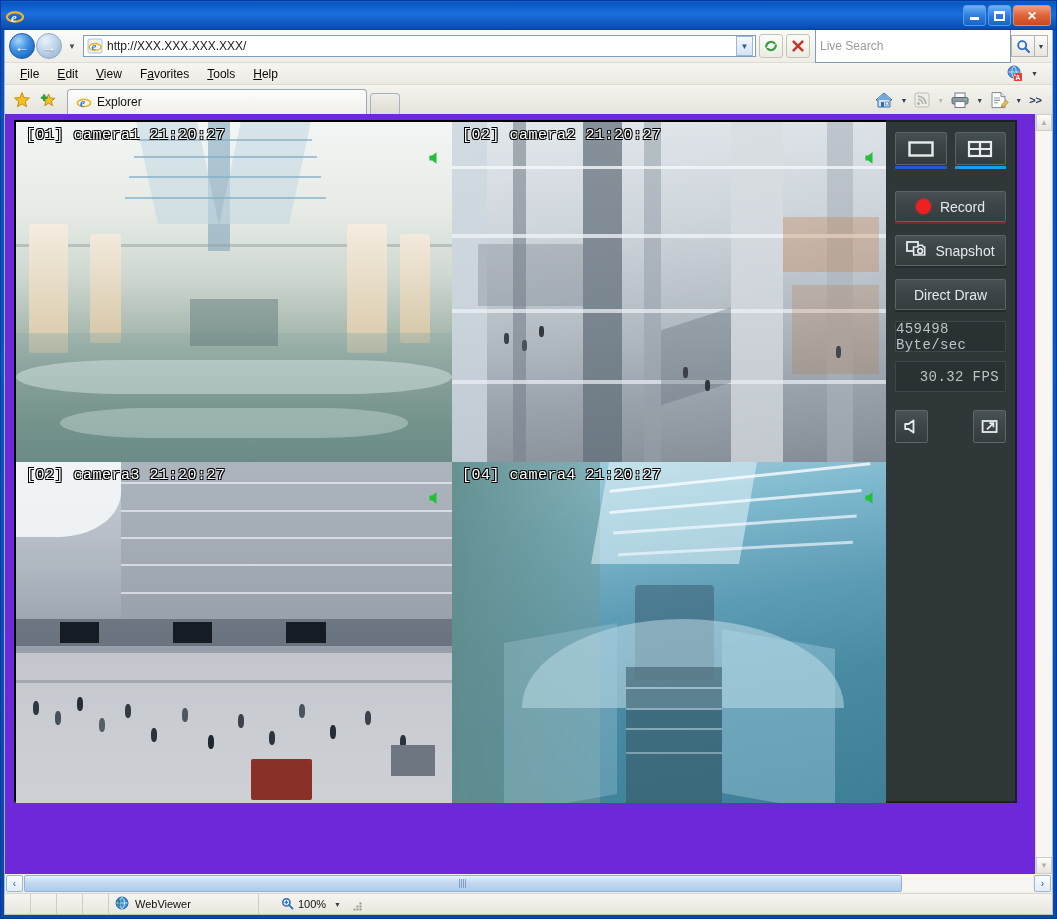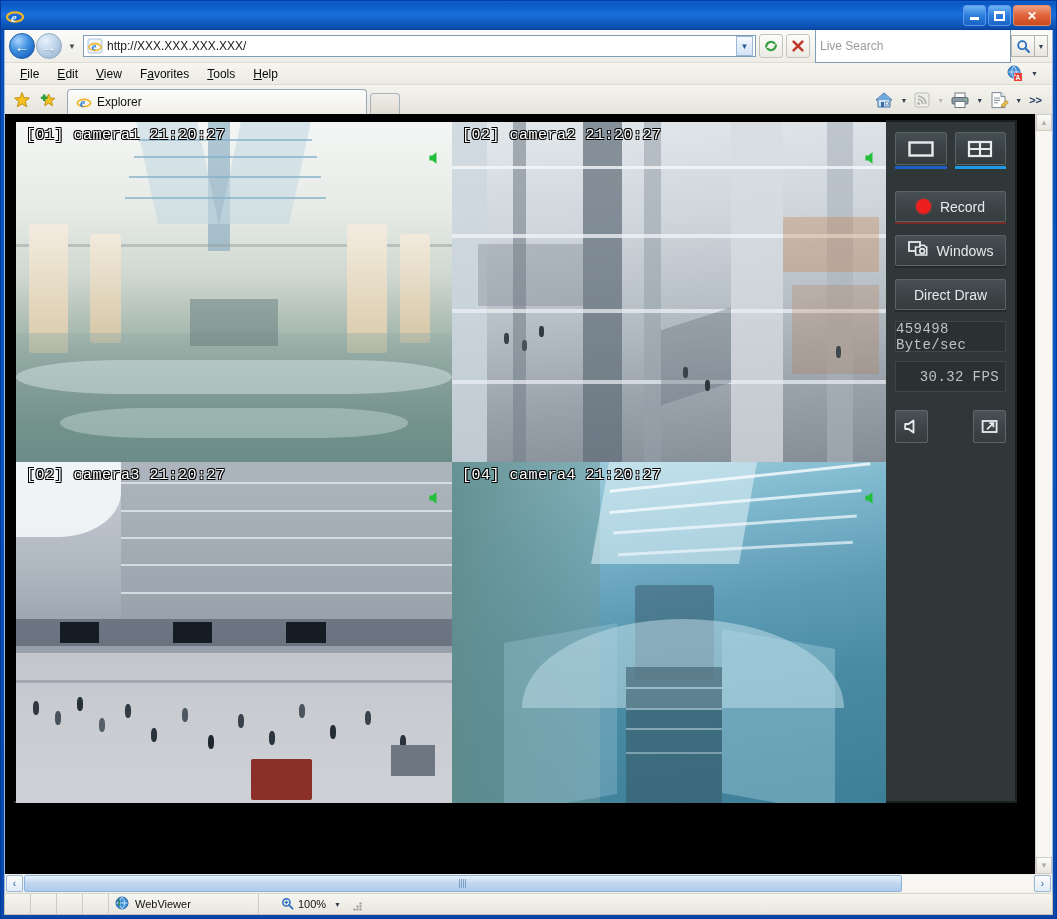--- a/index.html
+++ b/index.html
@@ -183,21 +183,21 @@
 
   
   #content-outer {
     margin: 0 3px; flex: 1 1 auto;
     border-left: 1px solid #97b8e0; border-right: 1px solid #97b8e0;
     background: #1d2426;
     display: flex; position: relative; min-height: 0;
   }
   #page {
     flex: 1 1 auto; position: relative;
-    background: #000000;
+    background: #6d28d9;
     overflow: hidden; min-width: 0;
   }
 
   
   #viewer {
     position: absolute; left: 9px; top: 6px;
     width: 1003px; height: 683px;
     background: #2b3234;
     display: flex;
   }
@@ -662,21 +662,21 @@
 
           <div>
             <div class="pbtn">
               <span>
                 <svg width="20" height="17" viewBox="0 0 20 17">
                   <rect x="1" y="2" width="11" height="9" fill="none" stroke="#e8ecee" stroke-width="1.8"></rect>
                   <path d="M7.5 7 h4.2 l1.2 -1.8 h3.4 l1.2 1.8 h1.2 v8 h-11 z" fill="#3b4346" stroke="#e8ecee" stroke-width="1.6"></path>
                   <circle cx="14.2" cy="11" r="2.4" fill="none" stroke="#e8ecee" stroke-width="1.6"></circle>
                 </svg>
               </span>
-              <span class="pbtn-label">Windows</span>
+              <span class="pbtn-label">Snapshot</span>
             </div>
             <div class="pbtn-under" style="background:#252b2d"></div>
           </div>
 
           <div>
             <div class="pbtn">
               <span class="pbtn-label">Direct Draw</span>
             </div>
             <div class="pbtn-under" style="background:#252b2d"></div>
           </div>

